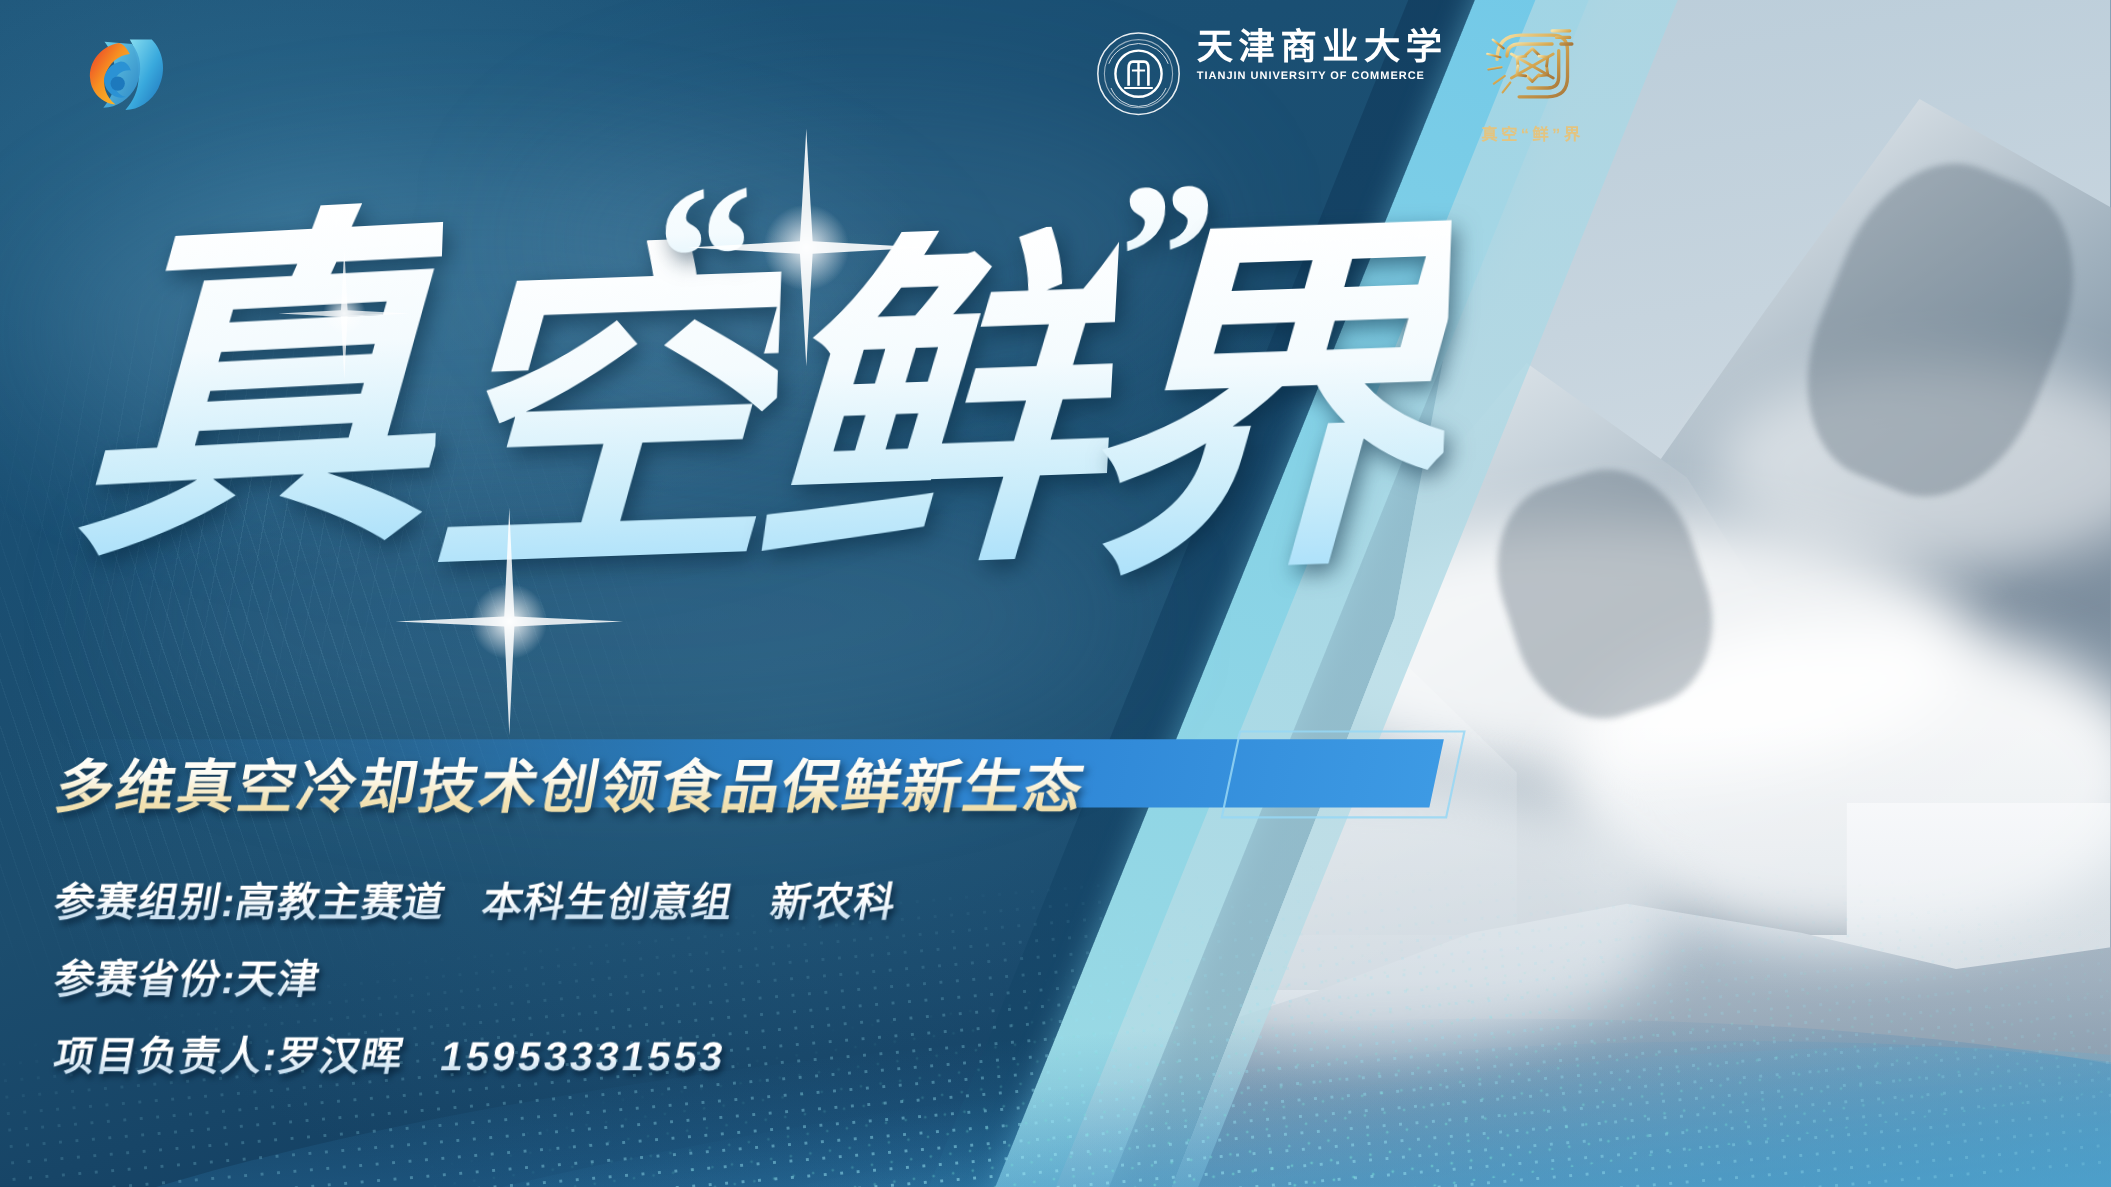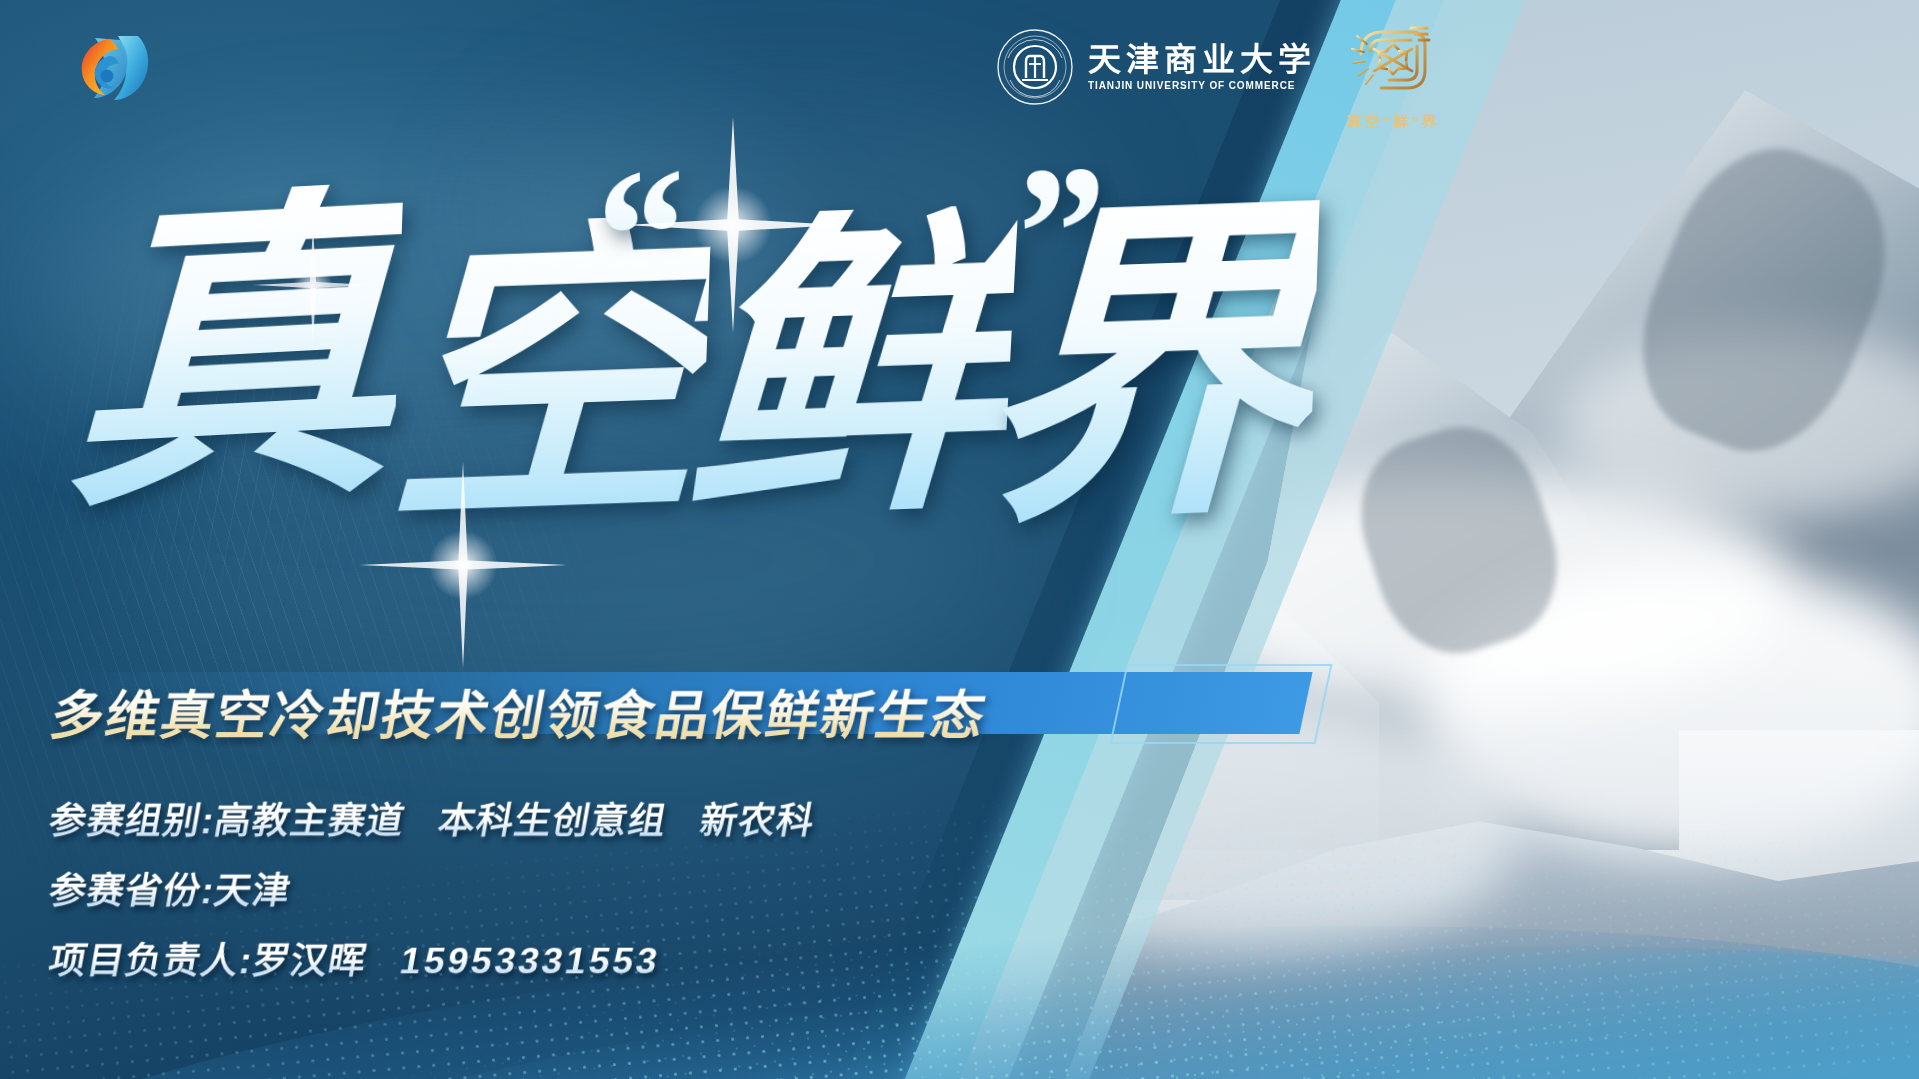--- a/index.html
+++ b/index.html
@@ -135,21 +135,21 @@
 
   
   .header{position:absolute;left:0;top:0;width:100%;height:140px;display:flex;align-items:center;}
   .comp-logo{position:absolute;left:76px;top:30px;width:80px;height:78px;}
   .comp-title{
     position:absolute;left:192px;top:38px;
     font-size:41px;font-weight:bold;color:#ffffff;letter-spacing:1px;white-space:nowrap;
     text-shadow:0 2px 6px rgba(0,0,0,.45);
   }
 
-  .uni-logo-grp{position:absolute;left:996px;top:28px;display:flex;align-items:center;gap:14px;}
+  .uni-logo-grp{position:absolute;left:996px;top:28px;display:flex;gap:14px;}
   .uni-seal{width:78px;height:78px;flex:0 0 78px;}
   .uni-names{display:flex;flex-direction:column;gap:4px;}
   .uni-cn{font-size:33px;font-weight:bold;color:#fff;letter-spacing:5px;font-family:"Liberation Serif","DejaVu Serif",serif;line-height:1;}
   .uni-en{font-size:10px;font-weight:bold;color:#fff;letter-spacing:.9px;line-height:1;}
 
   .proj-logo-grp{position:absolute;left:1318px;top:18px;width:150px;text-align:center;}
   .proj-mark{width:112px;height:88px;margin:0 auto;}
   .proj-name{margin-top:4px;font-size:15px;color:#e3c480;letter-spacing:3px;font-weight:bold;}
 
   

